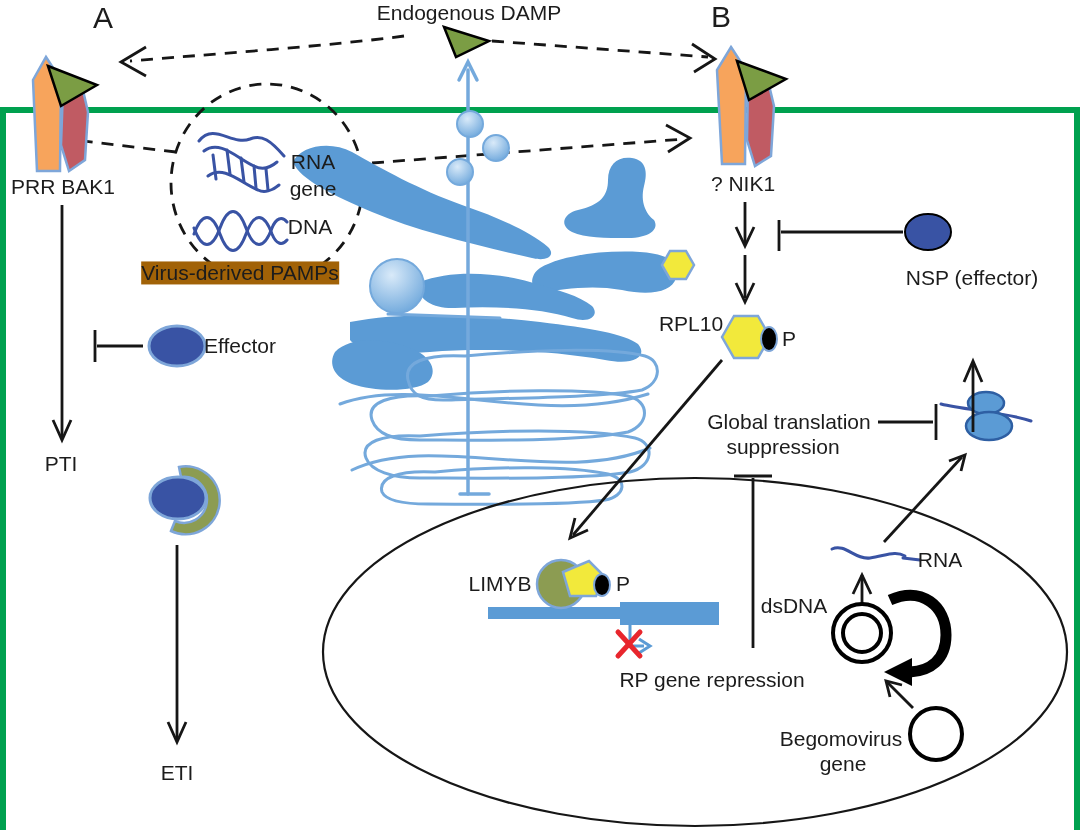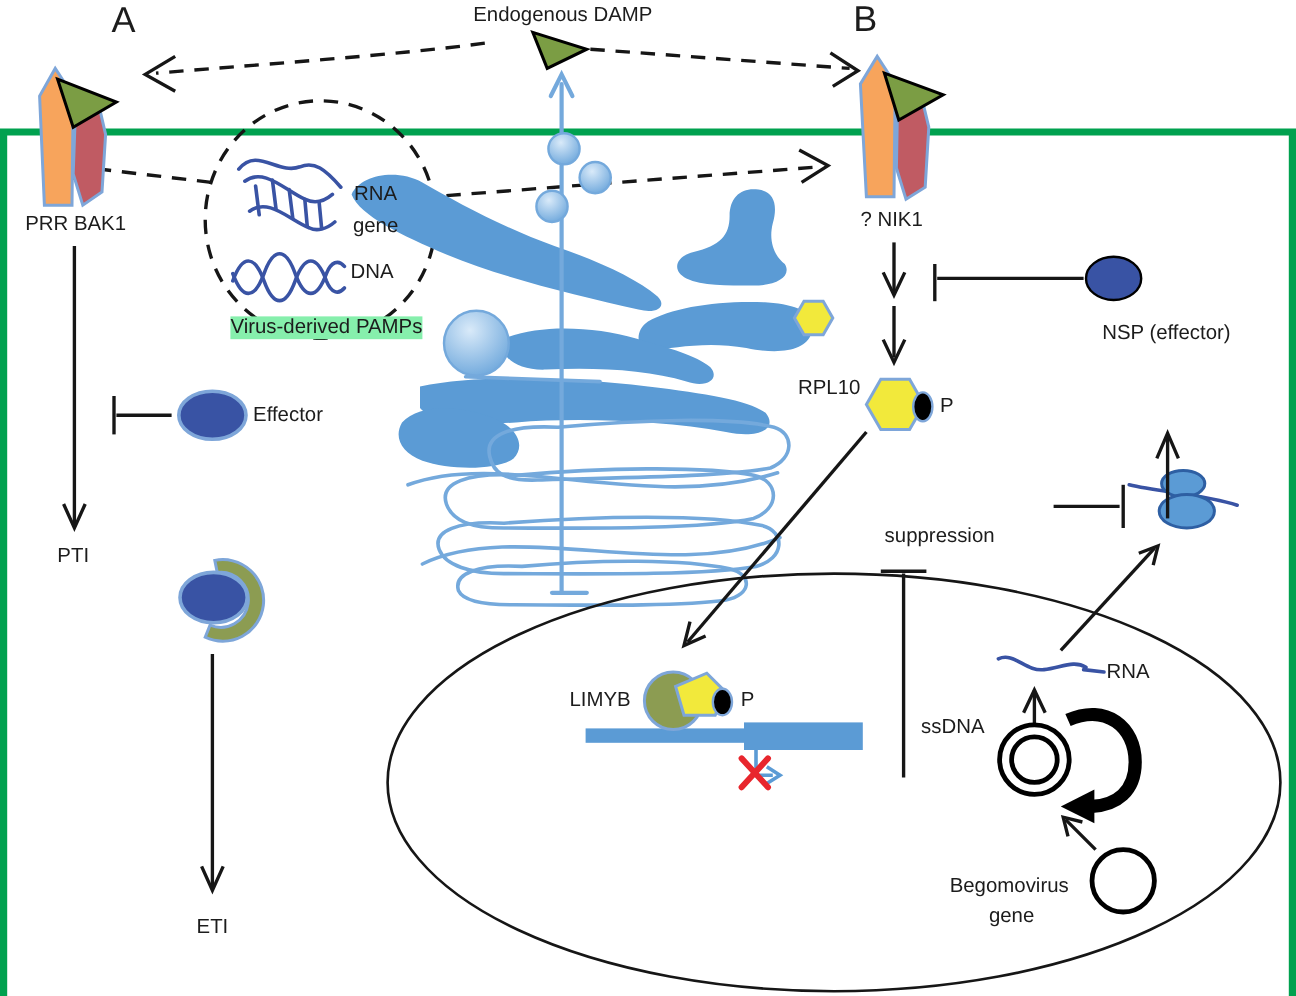--- a/index.html
+++ b/index.html
@@ -1,19 +1,19 @@
 <!DOCTYPE html>
 <html style="--membrane-green: #00A14F; --receptor-orange: #F7A45C; --receptor-red: #C05B63; --outline-blue: #7EA6D9; --triangle-green: #7B9D44; --dark-blue: #3953A4; --mid-blue: #5B9BD5; --er-blue: #74A9DC; --hex-yellow: #F2E93B; --olive-green: #8C9C52; --red-x: #E8262D;"><head>
 <meta charset="utf-8">
 <style>
   html,body{margin:0;padding:0;background:#fff;}
   #stage{position:relative;width:1080px;height:830px;background:#fff;overflow:hidden;
          font-family:"Liberation Sans",sans-serif;color:#1c1c1c;}
   svg{position:absolute;left:0;top:0;}
-  .lbl{position:absolute;font-size:17px;line-height:1.1;white-space:nowrap;
+  .lbl{position:absolute;font-size:21px;line-height:1.1;white-space:nowrap;
        transform:translate(-50%,-50%);color:#1c1c1c;}
   .panel{font-size:30px;}
   
   .membrane{stroke:var(--membrane-green);stroke-width:6;fill:none}
   .dash{stroke:#161616;stroke-width:2.8;fill:none;stroke-dasharray:12 9}
   .blk{stroke:#161616;stroke-width:2.8;fill:none}
   .thin-blk{stroke:#161616;stroke-width:2.2;fill:none}
   .rec-orange{fill:var(--receptor-orange);stroke:var(--outline-blue);stroke-width:2.5}
   .rec-red{fill:var(--receptor-red);stroke:var(--outline-blue);stroke-width:2.5}
   .tri-green{fill:var(--triangle-green);stroke:#000;stroke-width:2.5}
@@ -208,29 +208,31 @@
   </g>
 </svg>
 
 <div class="lbl panel" style="left:103px;top:17px">A</div>
 <div class="lbl panel" style="left:721px;top:16px">B</div>
 <div class="lbl" style="left:469px;top:13px">Endogenous DAMP</div>
 <div class="lbl" style="left:63px;top:187px">PRR BAK1</div>
 <div class="lbl" style="left:313px;top:162px">RNA</div>
 <div class="lbl" style="left:313px;top:189px">gene</div>
 <div class="lbl" style="left:310px;top:227px">DNA</div>
-<div class="lbl" style="left:272px;top:273px;background:#86efac">Virus-derived PAMPs</div>
+<div class="lbl" style="left:240px;top:273px;background:#a16207">Virus-derived PAMPs</div>
 <div class="lbl" style="left:240px;top:346px">Effector</div>
 <div class="lbl" style="left:61px;top:464px">PTI</div>
 <div class="lbl" style="left:177px;top:773px">ETI</div>
 <div class="lbl" style="left:743px;top:184px">? NIK1</div>
 <div class="lbl" style="left:972px;top:278px">NSP (effector)</div>
 <div class="lbl" style="left:691px;top:324px">RPL10</div>
 <div class="lbl" style="left:789px;top:339px">P</div>
+<div class="lbl" style="left:789px;top:422px">Global translation</div>
 <div class="lbl" style="left:783px;top:447px">suppression</div>
 <div class="lbl" style="left:500px;top:584px">LIMYB</div>
 <div class="lbl" style="left:623px;top:584px">P</div>
-<div class="lbl" style="left:794px;top:606px">ssDNA</div>
+<div class="lbl" style="left:712px;top:680px">RP gene repression</div>
+<div class="lbl" style="left:794px;top:606px">dsDNA</div>
 <div class="lbl" style="left:940px;top:560px">RNA</div>
 <div class="lbl" style="left:841px;top:739px">Begomovirus</div>
 <div class="lbl" style="left:843px;top:764px">gene</div>
 
 </div>
 
 </body></html>

